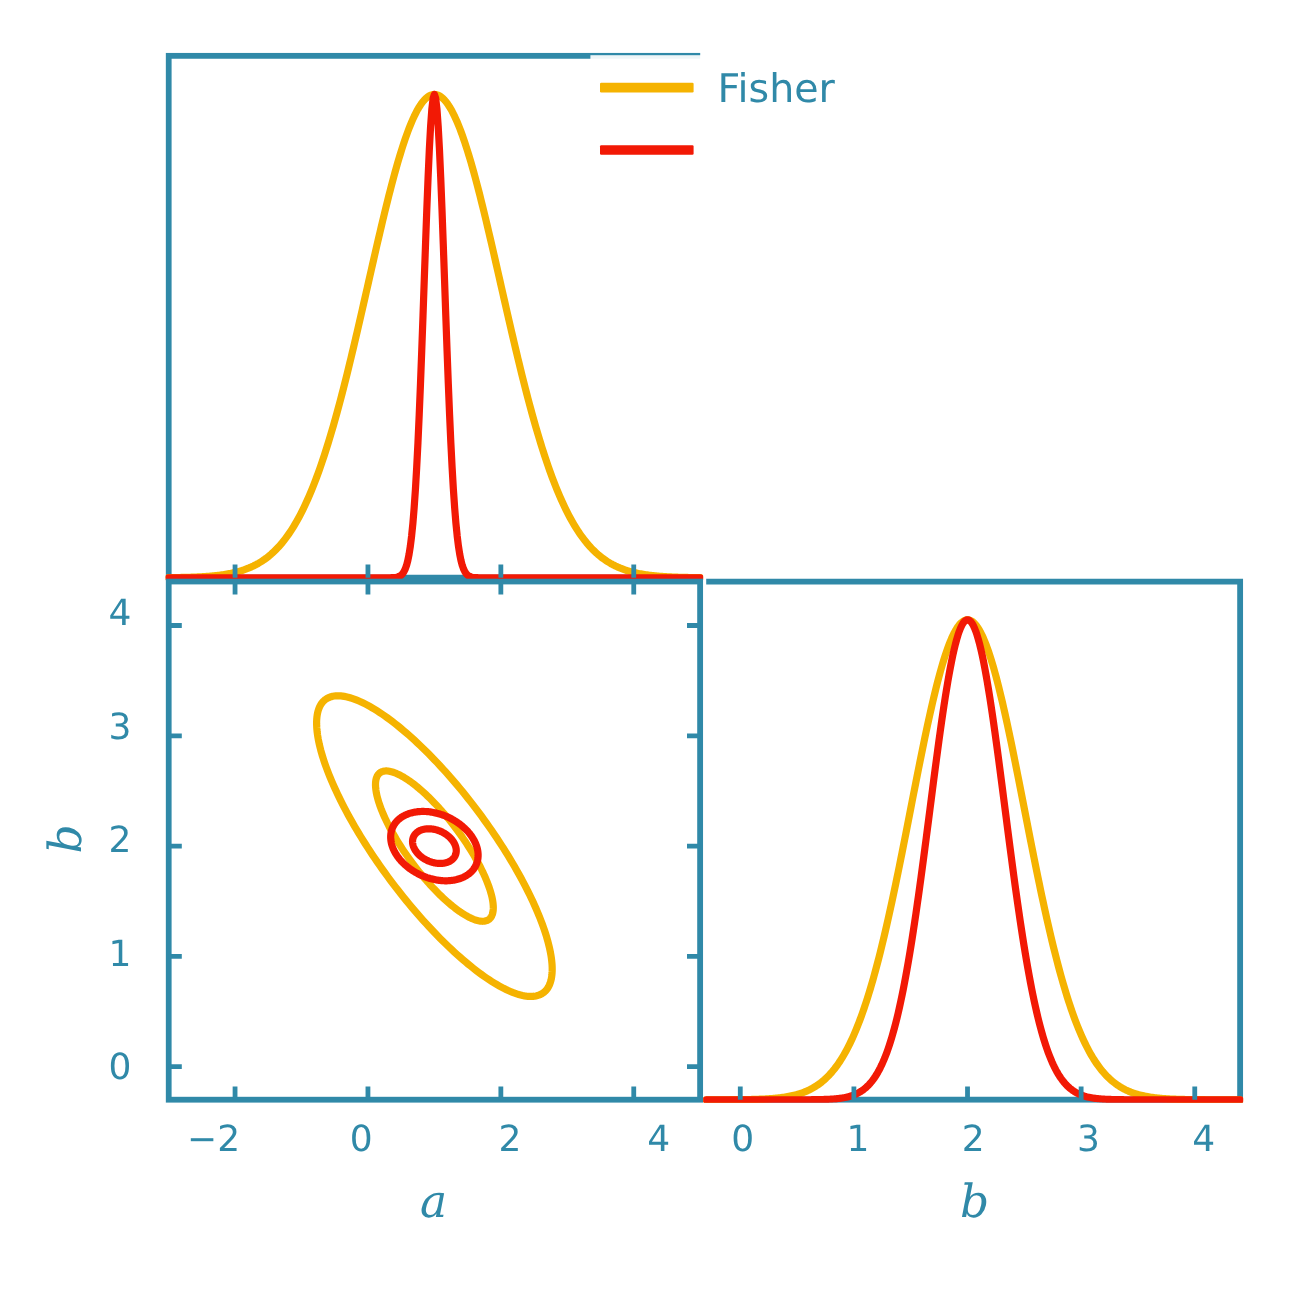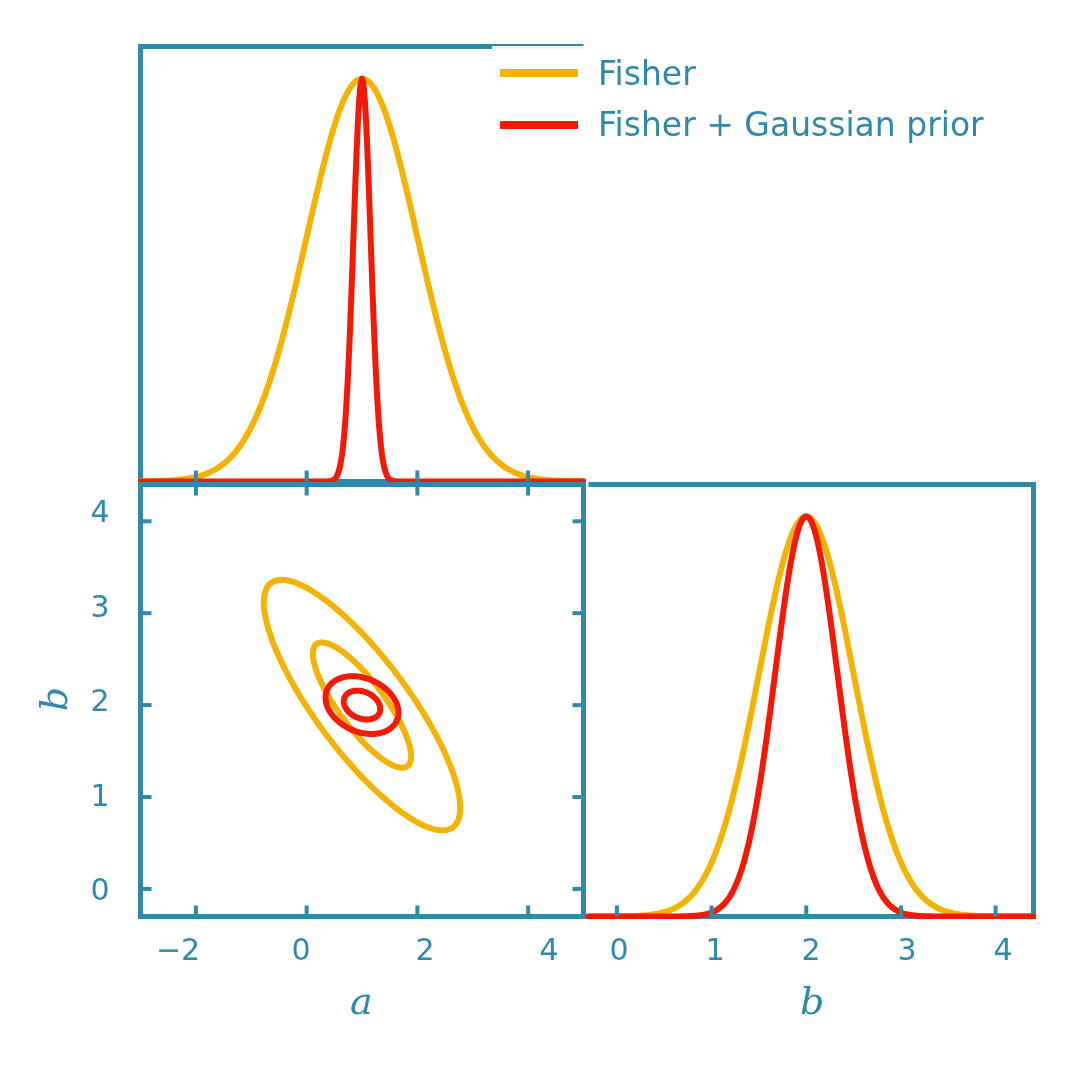--- a/index.html
+++ b/index.html
@@ -118,21 +118,20 @@
         <line x1="220.26595744680847" y1="434.5" x2="220.26595744680847" y2="423.5" stroke="#3089A8" stroke-width="4"></line>
         <line x1="314.9468085106383" y1="434.5" x2="314.9468085106383" y2="423.5" stroke="#3089A8" stroke-width="4"></line>
         <line x1="409.62765957446805" y1="434.5" x2="409.62765957446805" y2="423.5" stroke="#3089A8" stroke-width="4"></line>
       </svg>
   </div>
 
   <div class="legend-swatch" id="legend-swatch-0" style="left: 500px; top: 69px; width: 78px; background: rgb(245, 179, 1);"></div>
   <div class="legend-text" id="legend-text-0" style="left:598px; top:57px;">Fisher</div>
 
   <div class="legend-swatch" id="legend-swatch-1" style="left: 500px; top: 121px; width: 78px; background: rgb(242, 25, 5);"></div>
-  <div class="legend-text" id="legend-text-1" style="left:598px; top:108px;">Fisher + Gaussian prior</div>
 
   <div class="tick-label" style="left:80px; top:497px; width:40px;">4</div>
   <div class="tick-label" style="left:80px; top:592px; width:40px;">3</div>
   <div class="tick-label" style="left:80px; top:686px; width:40px;">2</div>
   <div class="tick-label" style="left:80px; top:781px; width:40px;">1</div>
   <div class="tick-label" style="left:80px; top:875px; width:40px;">0</div>
 
   <div class="tick-label" style="left:148px; top:935px; width:60px;">−2</div>
   <div class="tick-label" style="left:271px; top:935px; width:60px;">0</div>
   <div class="tick-label" style="left:395px; top:935px; width:60px;">2</div>

